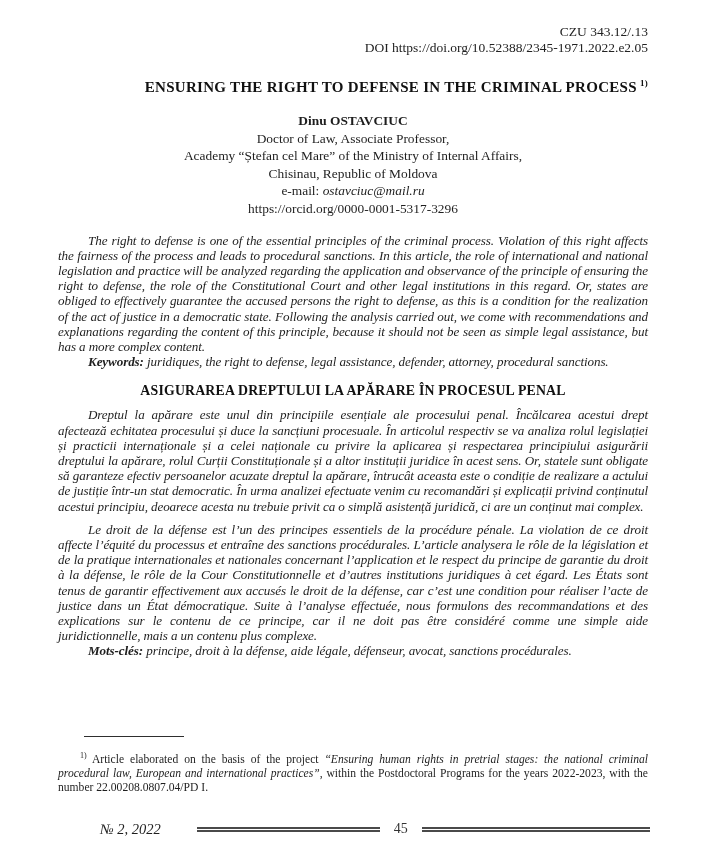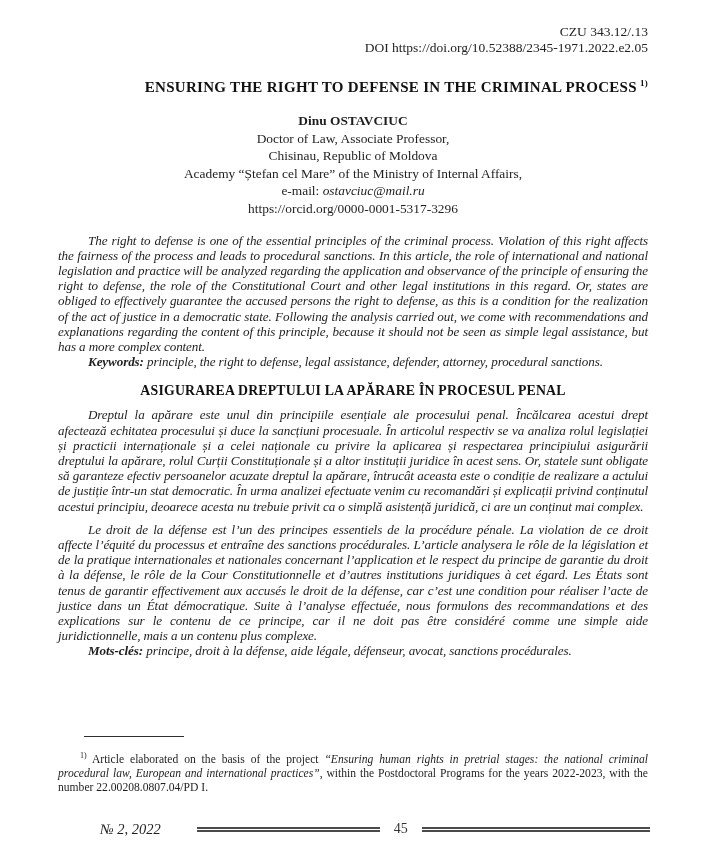--- a/index.html
+++ b/index.html
@@ -121,29 +121,29 @@
   <header class="doc-header">
     <div>CZU 343.12/.13</div>
     <div>DOI https://doi.org/10.52388/2345-1971.2022.e2.05</div>
   </header>
 
   <h1 class="title"><span>ENSURING THE RIGHT TO DEFENSE IN THE CRIMINAL PROCESS</span><sup>1)</sup></h1>
 
   <section class="author-block">
     <div class="author-name">Dinu OSTAVCIUC</div>
     <div>Doctor of Law, Associate Professor,</div>
+    <div>Academy “Ștefan cel Mare” of the Ministry of Internal Affairs,</div>
     <div>Chisinau, Republic of Moldova</div>
-    <div>Academy “Ștefan cel Mare” of the Ministry of Internal Affairs,</div>
     <div><span>e-mail: </span><em>ostavciuc@mail.ru</em></div>
     <div>https://orcid.org/0000-0001-5317-3296</div>
   </section>
 
   <section class="abstract-block">
     <p class="abstract-par">The right to defense is one of the essential principles of the criminal process. Violation of this right affects the fairness of the process and leads to procedural sanctions. In this article, the role of international and national legislation and practice will be analyzed regarding the application and observance of the principle of ensuring the right to defense, the role of the Constitutional Court and other legal institutions in this regard. Or, states are obliged to effectively guarantee the accused persons the right to defense, as this is a condition for the realization of the act of justice in a democratic state. Following the analysis carried out, we come with recommendations and explanations regarding the content of this principle, because it should not be seen as simple legal assistance, but has a more complex content.</p>
-    <p class="abstract-par"><strong class="kwlabel">Keywords:</strong><span> principle, the right to defense, legal assistance, defender, attorney, procedural sanctions.</span></p>
+    <p class="abstract-par"><strong class="kwlabel">Keywords:</strong><span> juridiques, the right to defense, legal assistance, defender, attorney, procedural sanctions.</span></p>
   </section>
 
   <h2 class="section-heading">ASIGURAREA DREPTULUI LA APĂRARE ÎN PROCESUL PENAL</h2>
 
   <section class="abstract-block" style="margin-top:0">
     <p class="abstract-par">Dreptul la apărare este unul din principiile esențiale ale procesului penal. Încălcarea acestui drept afectează echitatea procesului și duce la sancțiuni procesuale. În articolul respectiv se va analiza rolul legislației și practicii internaționale și a celei naționale cu privire la aplicarea și respectarea principiului asigurării dreptului la apărare, rolul Curții Constituționale și a altor instituții juridice în acest sens. Or, statele sunt obligate să garanteze efectiv persoanelor acuzate dreptul la apărare, întrucât aceasta este o condiție de realizare a actului de justiție într-un stat democratic. În urma analizei efectuate venim cu recomandări și explicații privind conținutul acestui principiu, deoarece acesta nu trebuie privit ca o simplă asistență juridică, ci are un conținut mai complex.</p>
   </section>
 
 
   <section class="abstract-block" style="margin-top:8px">

